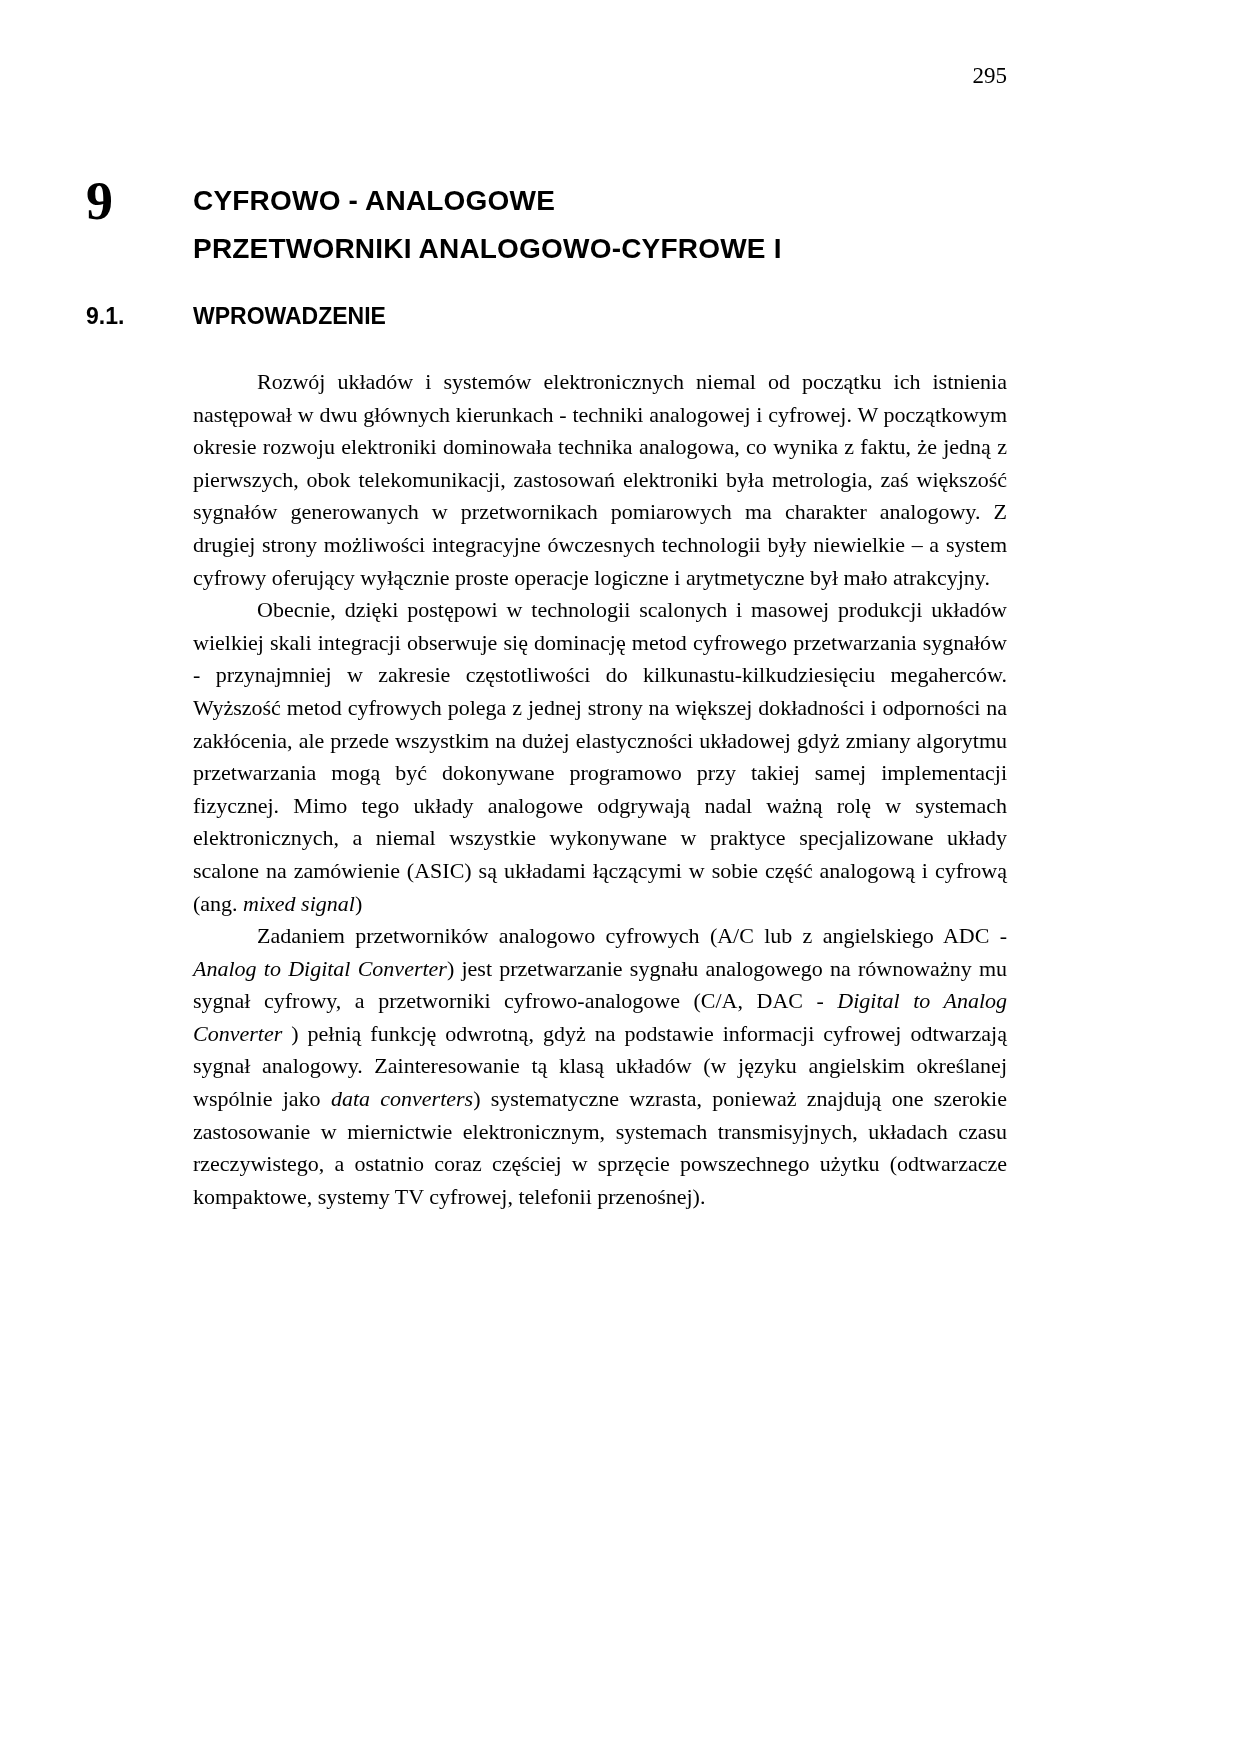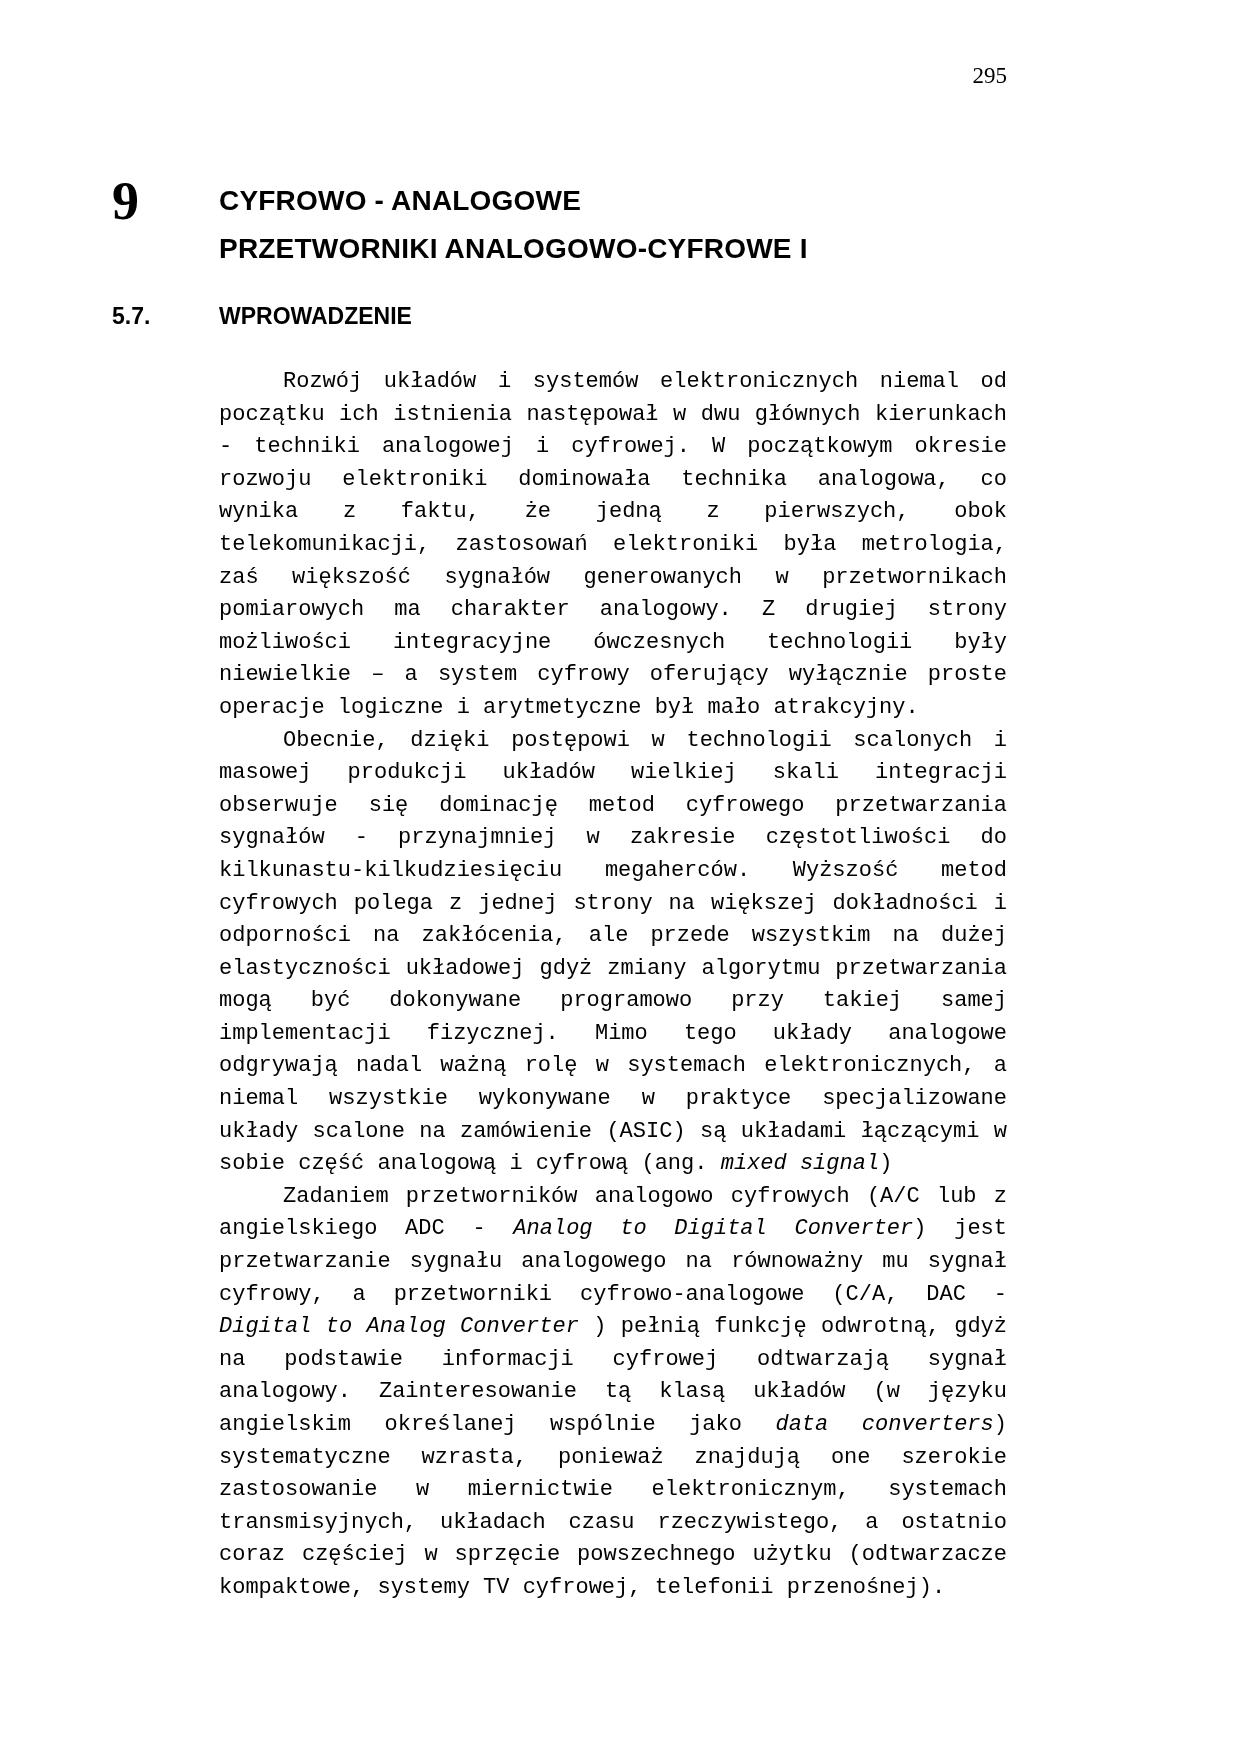--- a/index.html
+++ b/index.html
@@ -8,21 +8,21 @@
     width: 1240px;
     height: 1754px;
     font-family: "Liberation Serif", serif;
     color: #000000;
     position: relative;
     overflow: hidden;
   }
   .page {
     width: 1240px;
     height: 1754px;
-    padding: 62px 233px 40px 112px;
+    padding: 62px 233px 40px 86px;
   }
   .page-number {
     text-align: right;
     font-size: 23px;
     line-height: 27px;
   }
   .chapter-heading {
     display: flex;
     align-items: flex-start;
     margin-top: 88px;
@@ -57,21 +57,20 @@
   }
   .body-text {
     margin-left: 107px;
     margin-top: 36px;
     font-size: 22px;
     line-height: 32.6px;
     text-align: justify;
   }
   .body-text p {
     text-indent: 64px;
-    font-family: Liberation Mono, monospace;
   }
   .italic {
     font-style: italic;
   }
 </style>
 </head>
 <body>
 
 <div class="page">
 
@@ -79,21 +78,21 @@
 
   <div class="chapter-heading">
     <div class="chapter-number">9</div>
     <div class="chapter-title">
       <div>CYFROWO - ANALOGOWE</div>
       <div>PRZETWORNIKI ANALOGOWO-CYFROWE I</div>
     </div>
   </div>
 
   <div class="section-heading">
-    <div class="section-number">5.7.</div>
+    <div class="section-number">9.1.</div>
     <div class="section-title">WPROWADZENIE</div>
   </div>
 
   <div class="body-text">
     <p><span>Rozwój układów i systemów elektronicznych niemal od początku ich istnienia następował w dwu głównych kierunkach - techniki analogowej i cyfrowej. W początkowym okresie rozwoju elektroniki dominowała technika analogowa, co wynika z faktu, że jedną z pierwszych, obok telekomunikacji, zastosowań elektroniki była metrologia, zaś większość sygnałów generowanych w przetwornikach pomiarowych ma charakter analogowy. Z drugiej strony możliwości integracyjne ówczesnych technologii były niewielkie – a system cyfrowy oferujący wyłącznie proste operacje logiczne i arytmetyczne był mało atrakcyjny.</span></p>
     <p><span>Obecnie, dzięki postępowi w technologii scalonych i masowej produkcji układów wielkiej skali integracji obserwuje się dominację metod cyfrowego przetwarzania sygnałów - przynajmniej w zakresie częstotliwości do kilkunastu-kilkudziesięciu megaherców. Wyższość metod cyfrowych polega z jednej strony na większej dokładności i odporności na zakłócenia, ale przede wszystkim na dużej elastyczności układowej gdyż zmiany algorytmu przetwarzania mogą być dokonywane programowo przy takiej samej implementacji fizycznej. Mimo tego układy analogowe odgrywają nadal ważną rolę w systemach elektronicznych, a niemal wszystkie wykonywane w praktyce specjalizowane układy scalone na zamówienie (ASIC) są układami łączącymi w sobie część analogową i cyfrową (ang. </span><span class="italic">mixed signal</span><span>)</span></p>
     <p><span>Zadaniem przetworników analogowo cyfrowych (A/C lub z angielskiego ADC - </span><span class="italic">Analog to Digital Converter</span><span>) jest przetwarzanie sygnału analogowego na równoważny mu sygnał cyfrowy, a przetworniki cyfrowo-analogowe (C/A, DAC - </span><span class="italic">Digital to Analog Converter</span><span> ) pełnią funkcję odwrotną, gdyż na podstawie informacji cyfrowej odtwarzają sygnał analogowy. Zainteresowanie tą klasą układów (w języku angielskim określanej wspólnie jako </span><span class="italic">data converters</span><span>) systematyczne wzrasta, ponieważ znajdują one szerokie zastosowanie w miernictwie elektronicznym, systemach transmisyjnych, układach czasu rzeczywistego, a ostatnio coraz częściej w sprzęcie powszechnego użytku (odtwarzacze kompaktowe, systemy TV cyfrowej, telefonii przenośnej).</span></p>
   </div>
 
 </div>

